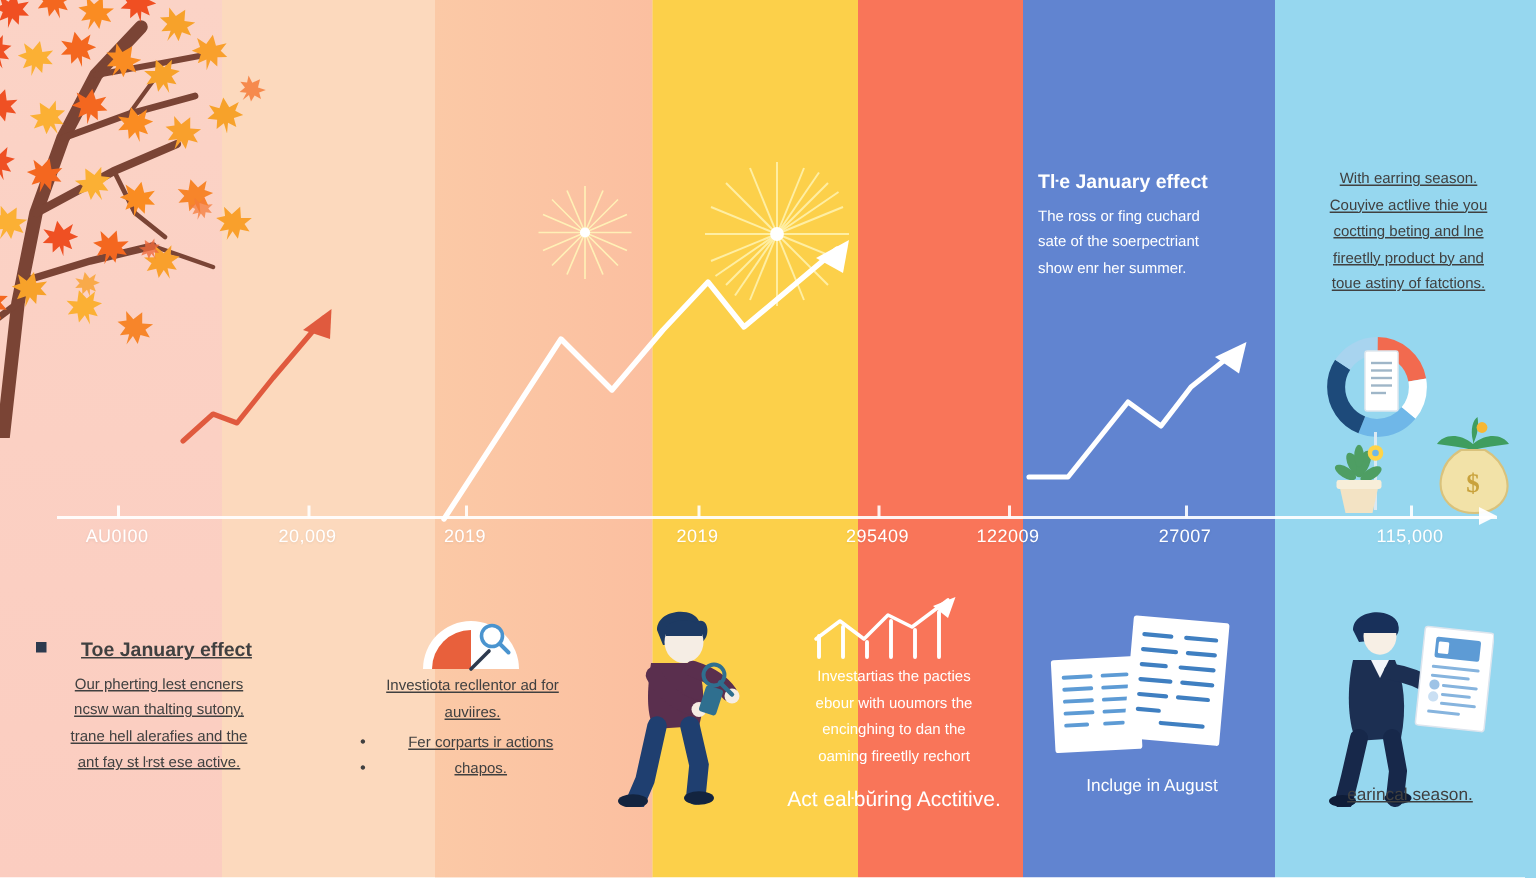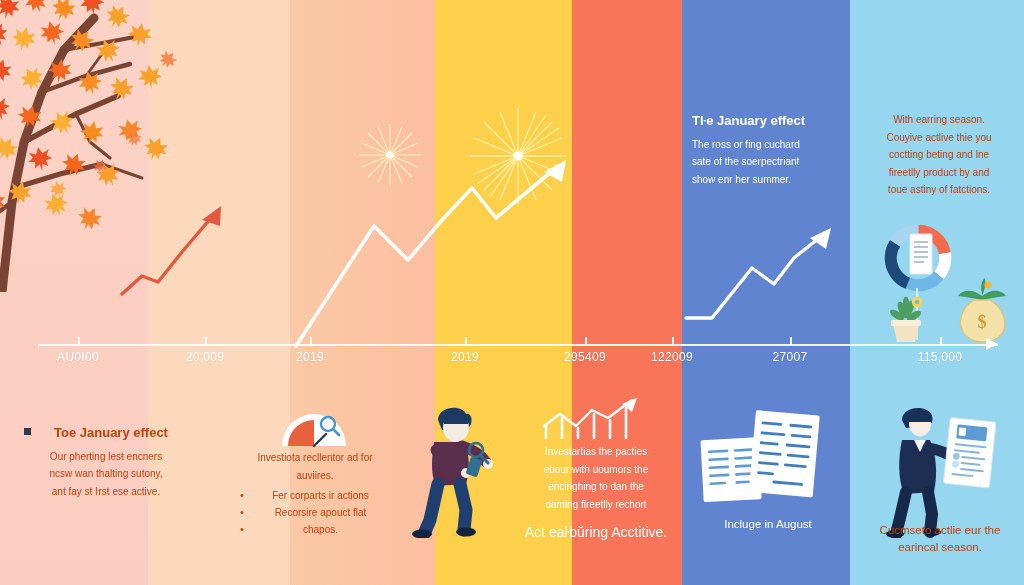--- a/index.html
+++ b/index.html
@@ -54,21 +54,21 @@
   .blk-title {
     font-size: 13px; font-weight: bold; line-height: 1.35; margin-bottom: 7px;
   }
   .blk-body { font-size: 10px; line-height: 1.55; }
   .blk-body p { margin: 0 0 2px 0; }
   ul.blk-list { list-style: none; margin: 4px 0 0 0; padding: 0; text-align: center; }
   ul.blk-list li { font-size: 10px; line-height: 1.7; position: relative; padding-left: 11px; }
   ul.blk-list li:before {
     content: "•"; position: absolute; left: 0; top: -1px; font-size: 11px;
   }
-  .dark  { color: #c2410c; }
+  .dark  { color: #404040; text-decoration: underline; }
   .white { color: #ffffff; }
   .center { text-align: center; }
 
   .caption { font-size: 11.5px; line-height: 1.5; text-align: center; }
 
   
   .icon-wrap { position: absolute; }
 </style>
 </head>
 <body>
@@ -291,39 +291,39 @@
       <p>toue astiny of fatctions.</p>
     </div>
   </div>
 
   <div class="icon-wrap" style="left:24px; top:428px; width:7px; height:7px; background:#2d3a4e;"></div>
   <div class="txt-block dark center" style="left:22px; top:424px; width:168px;">
     <div class="blk-title" style="padding-left:10px;">Toe January effect</div>
     <div class="blk-body">
       <p>Our pherting lesŧ encners</p>
       <p>ncsw wan thalting sutony,</p>
+      <p>trane hell alerafies and the</p>
       <p>ant fay sŧ ŀrsŧ ese active.</p>
     </div>
   </div>
 
   <svg class="icon-wrap" style="left:278px; top:404px;" width="72" height="44" viewBox="0 0 72 44">
     <path d="M4,42 A32,32 0 0,1 68,42 Z" fill="#ffffff"></path>
     <path d="M10,42 A26,26 0 0,1 36,16 L36,42 Z" fill="#e8603c"></path>
     <line x1="36" y1="42" x2="48" y2="30" stroke="#2d3a4e" stroke-width="2.4" stroke-linecap="round"></line>
     <circle cx="50" cy="20" r="7" fill="none" stroke="#4a94cf" stroke-width="2.4"></circle>
     <line x1="55" y1="25" x2="61" y2="31" stroke="#4a94cf" stroke-width="2.6" stroke-linecap="round"></line>
   </svg>
   <div class="txt-block dark" style="left:240px; top:450px; width:150px;">
     <div class="blk-body center">
       <p>Investiota recllentor ad for</p>
       <p>auviires.</p>
     </div>
     <ul class="blk-list">
       <li>Fer corparts ir actions</li>
-      <li>Recorsire apouct flat</li>
       <li>chapos.</li>
     </ul>
   </div>
 
   <svg class="icon-wrap" style="left:404px; top:398px;" width="104" height="140" viewBox="0 0 104 140">
 
     <path d="M34,22 C34,8 58,6 62,16 C68,14 70,26 64,30 L38,32 Z" fill="#1d3a63"></path>
 
     <ellipse cx="52" cy="30" rx="13" ry="14" fill="#f5ede4"></ellipse>
     <path d="M40,20 C44,14 60,14 64,20 L64,26 L40,26 Z" fill="#1d3a63"></path>
@@ -435,17 +435,16 @@
         <line x1="82" y1="60" x2="104" y2="60"></line>
         <line x1="82" y1="66" x2="100" y2="66"></line>
         <line x1="82" y1="72" x2="104" y2="72"></line>
         <line x1="74" y1="78" x2="94" y2="78"></line>
       </g>
       <circle cx="76" cy="60" r="3.4" fill="#9dc3e6"></circle>
       <circle cx="76" cy="68" r="3.4" fill="#c9dff3"></circle>
     </g>
   </svg>
   <div class="caption dark" style="position:absolute; left:862px; top:522px; width:156px;">
-    <div>Cucmseto actlie eur the</div>
     <div>earincal season.</div>
   </div>
 
 </div>
 
 </body></html>

